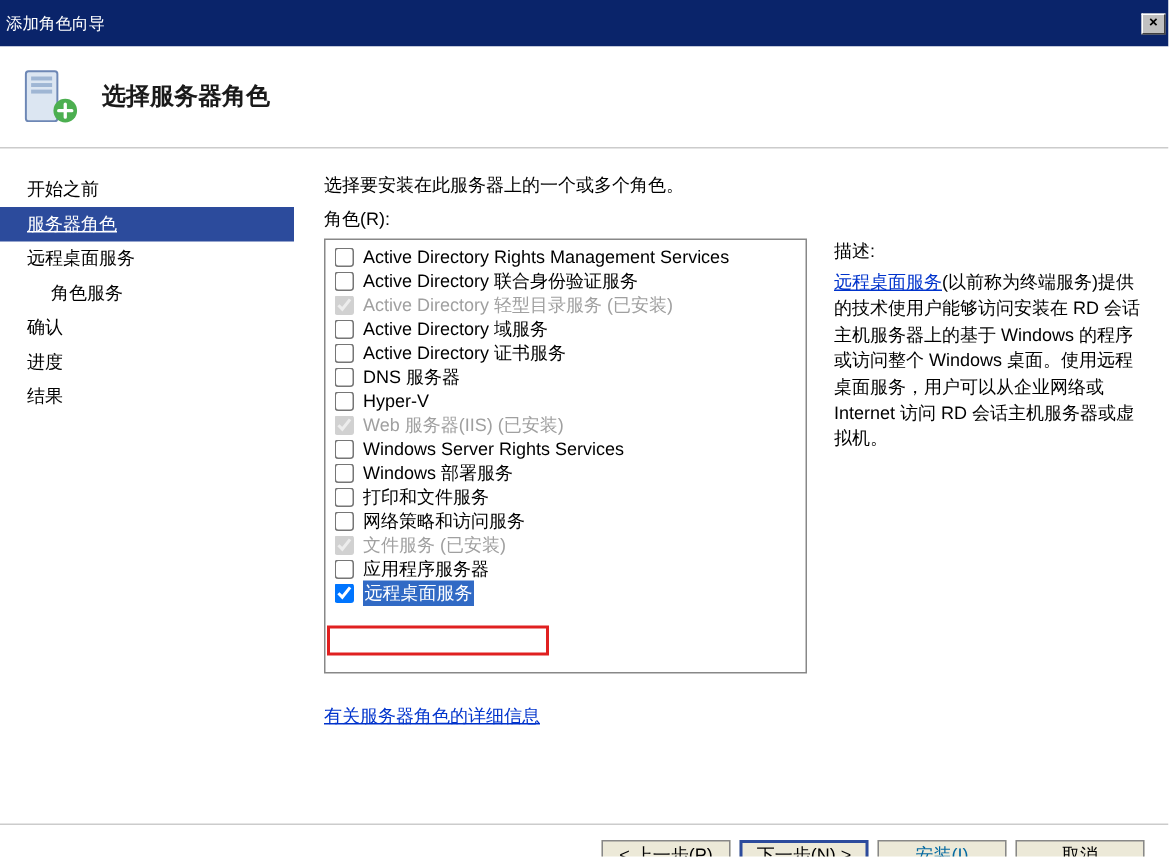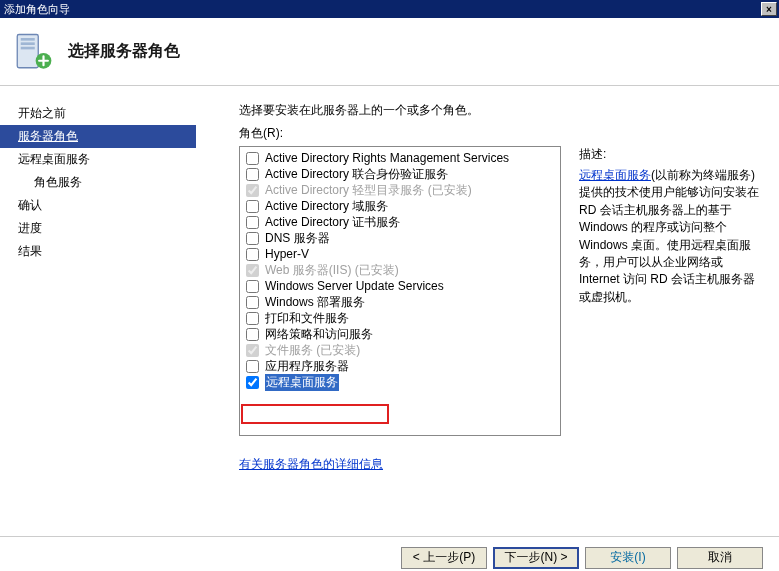--- a/index.html
+++ b/index.html
@@ -7,21 +7,21 @@
   font-family: "Microsoft YaHei", SimSun, Tahoma, sans-serif;
   font-size: 12px;
   background: #fff;
   width: 779px;
   height: 571px;
   overflow: hidden;
 }
 .titlebar {
   background: #0a246a;
   color: #fff;
-  height: 18px;
+  height: 31px;
   display: flex;
   align-items: center;
   padding: 0 2px 0 4px;
   font-size: 11px;
 }
 .titlebar .title { flex: 1; }
 .titlebar .close {
   width: 16px; height: 14px;
   background: #c0c0c0;
   border: 1px solid #fff;
@@ -37,21 +37,20 @@
   display: flex;
   align-items: center;
   padding-left: 12px;
   background: #fff;
 }
 .header .icon { width: 42px; height: 42px; margin-right: 14px; }
 .header h1 { font-size: 16px; font-weight: bold; color: #1a1a1a; }
 .body {
   display: flex;
   height: 450px;
-  gap: 23px;
 }
 .sidebar {
   width: 196px;
   padding-top: 16px;
 }
 .sidebar-item {
   padding: 3px 0 3px 18px;
   font-size: 12px;
   cursor: default;
 }
@@ -201,21 +200,21 @@
             <div class="role-item">
               <input type="checkbox" style="">
               <span class="role-label">Hyper-V</span>
             </div>
             <div class="role-item disabled">
               <input type="checkbox" disabled="" checked="" style="">
               <span class="role-label">Web 服务器(IIS)  (已安装)</span>
             </div>
             <div class="role-item">
               <input type="checkbox" style="">
-              <span class="role-label">Windows Server Update Services</span>
+              <span class="role-label">Windows Server Rights Services</span>
             </div>
             <div class="role-item">
               <input type="checkbox" style="">
               <span class="role-label">Windows 部署服务</span>
             </div>
             <div class="role-item">
               <input type="checkbox" style="">
               <span class="role-label">打印和文件服务</span>
             </div>
             <div class="role-item">

